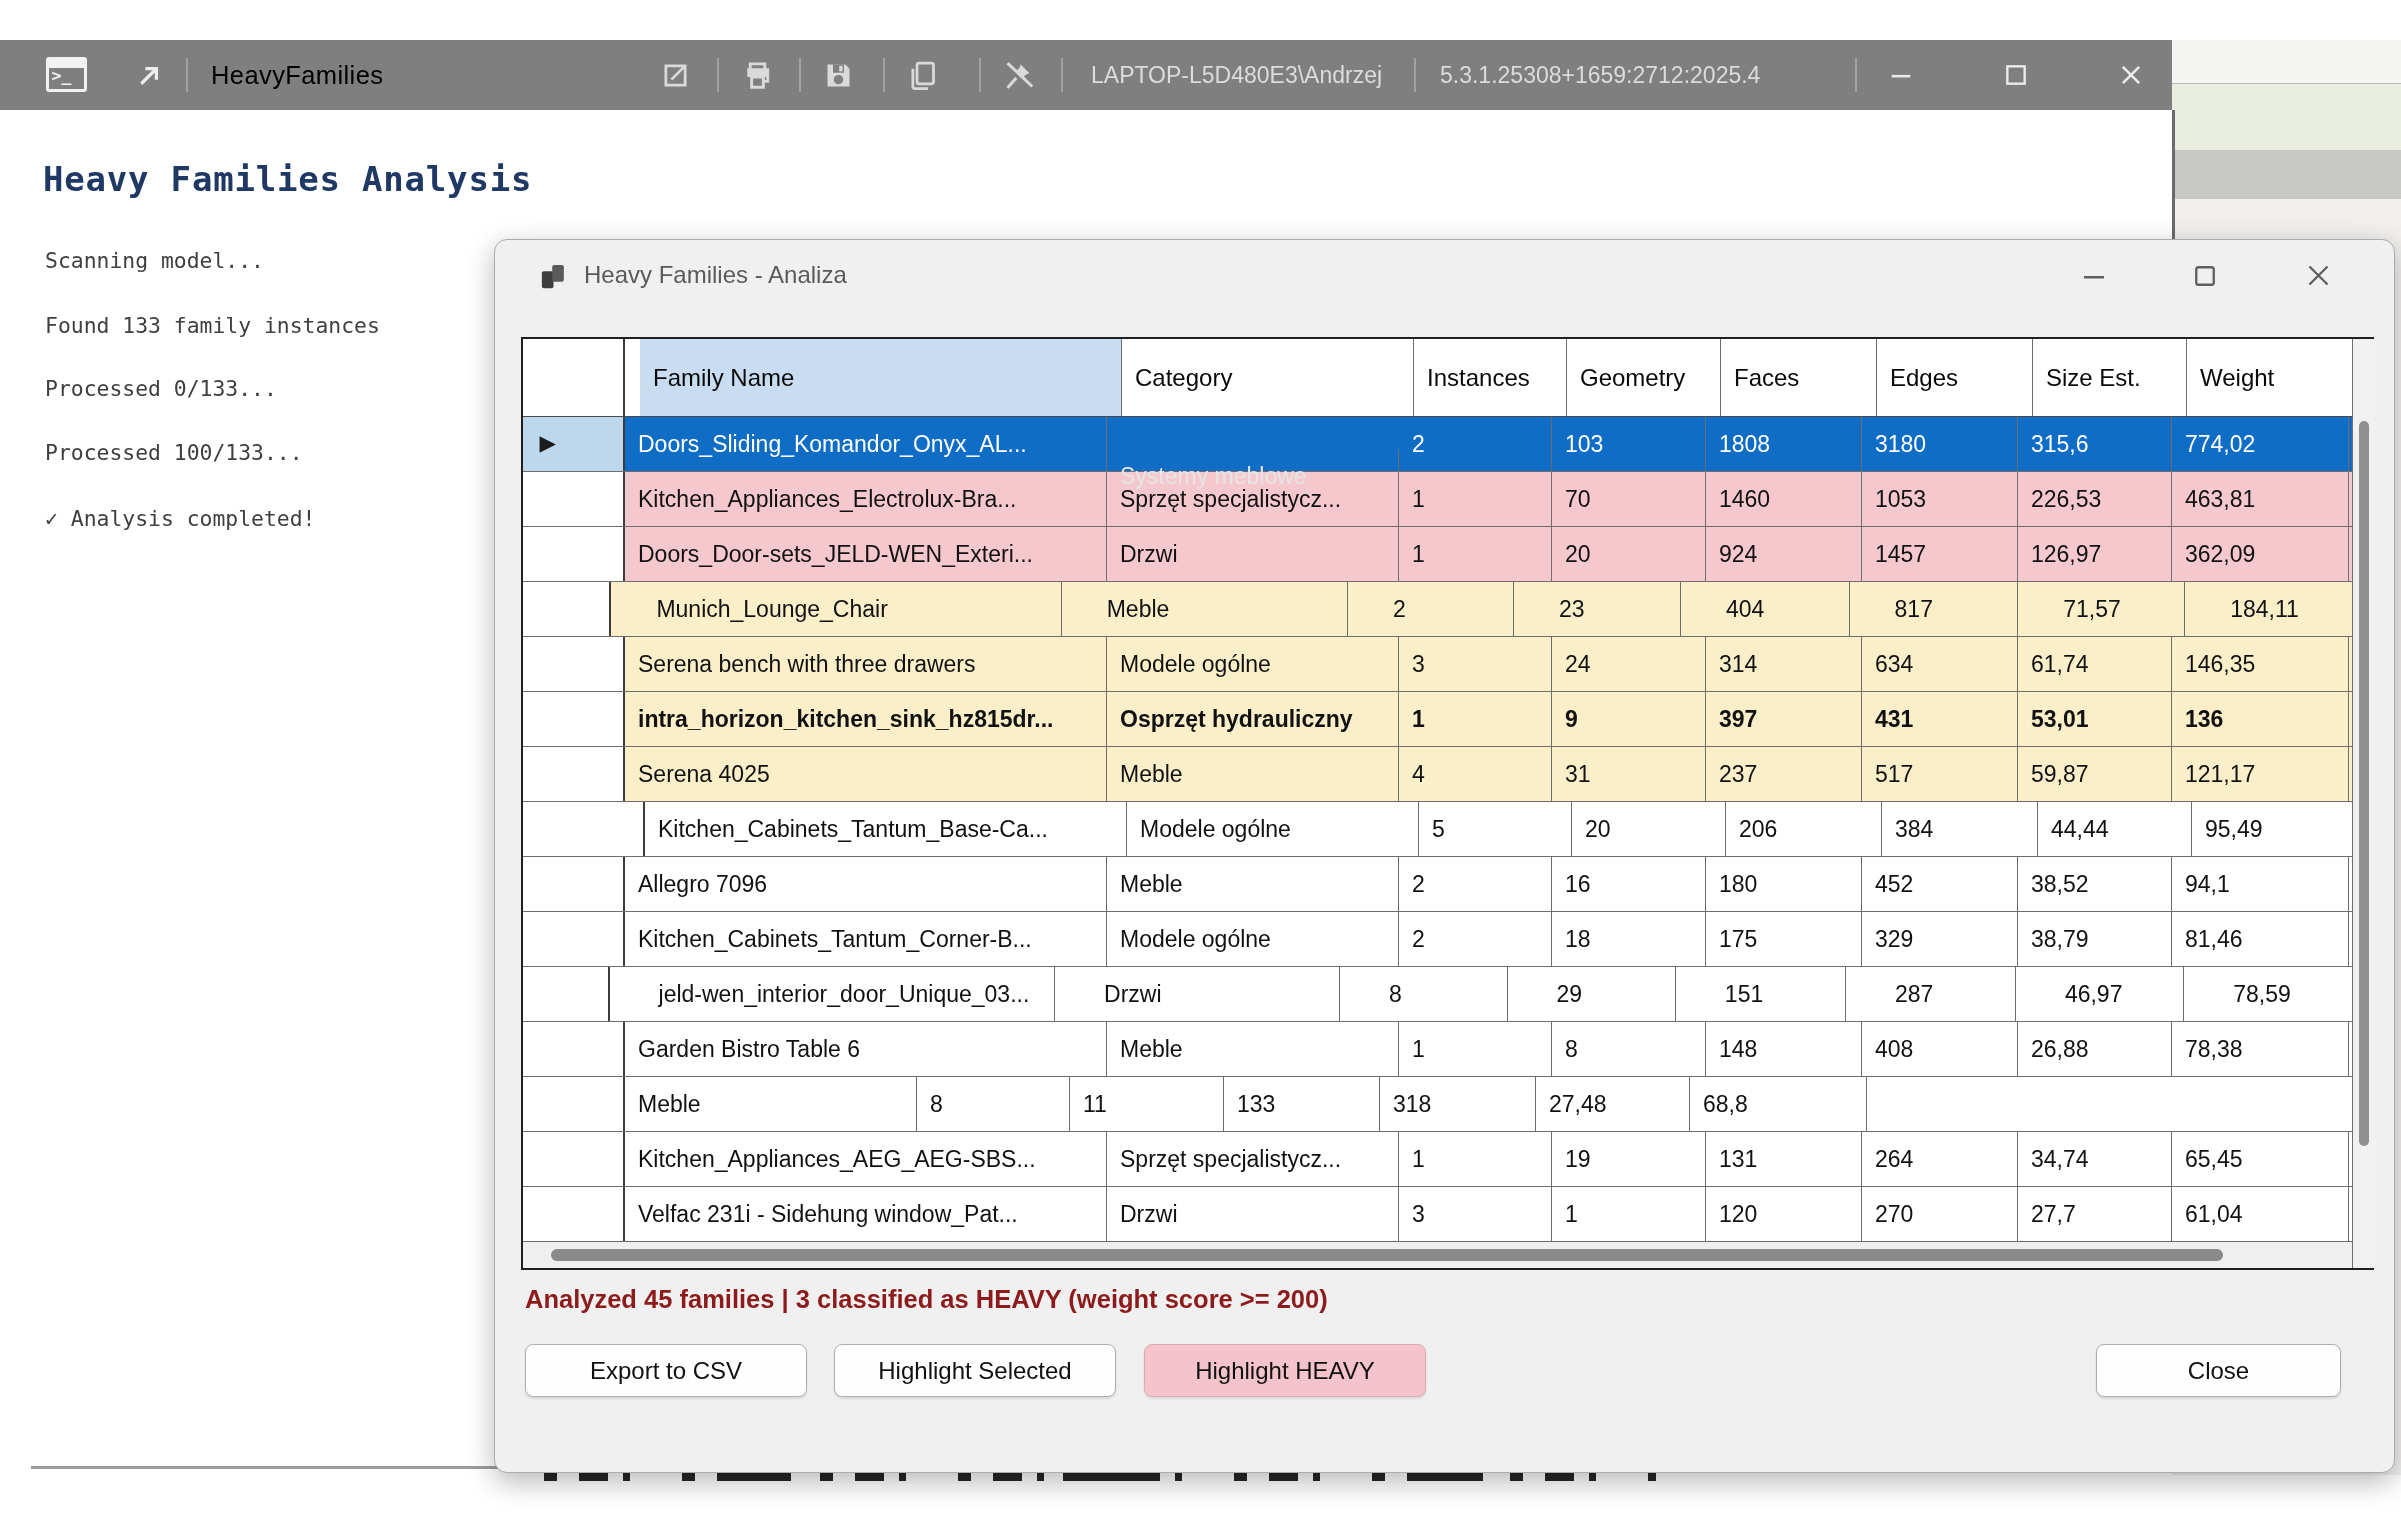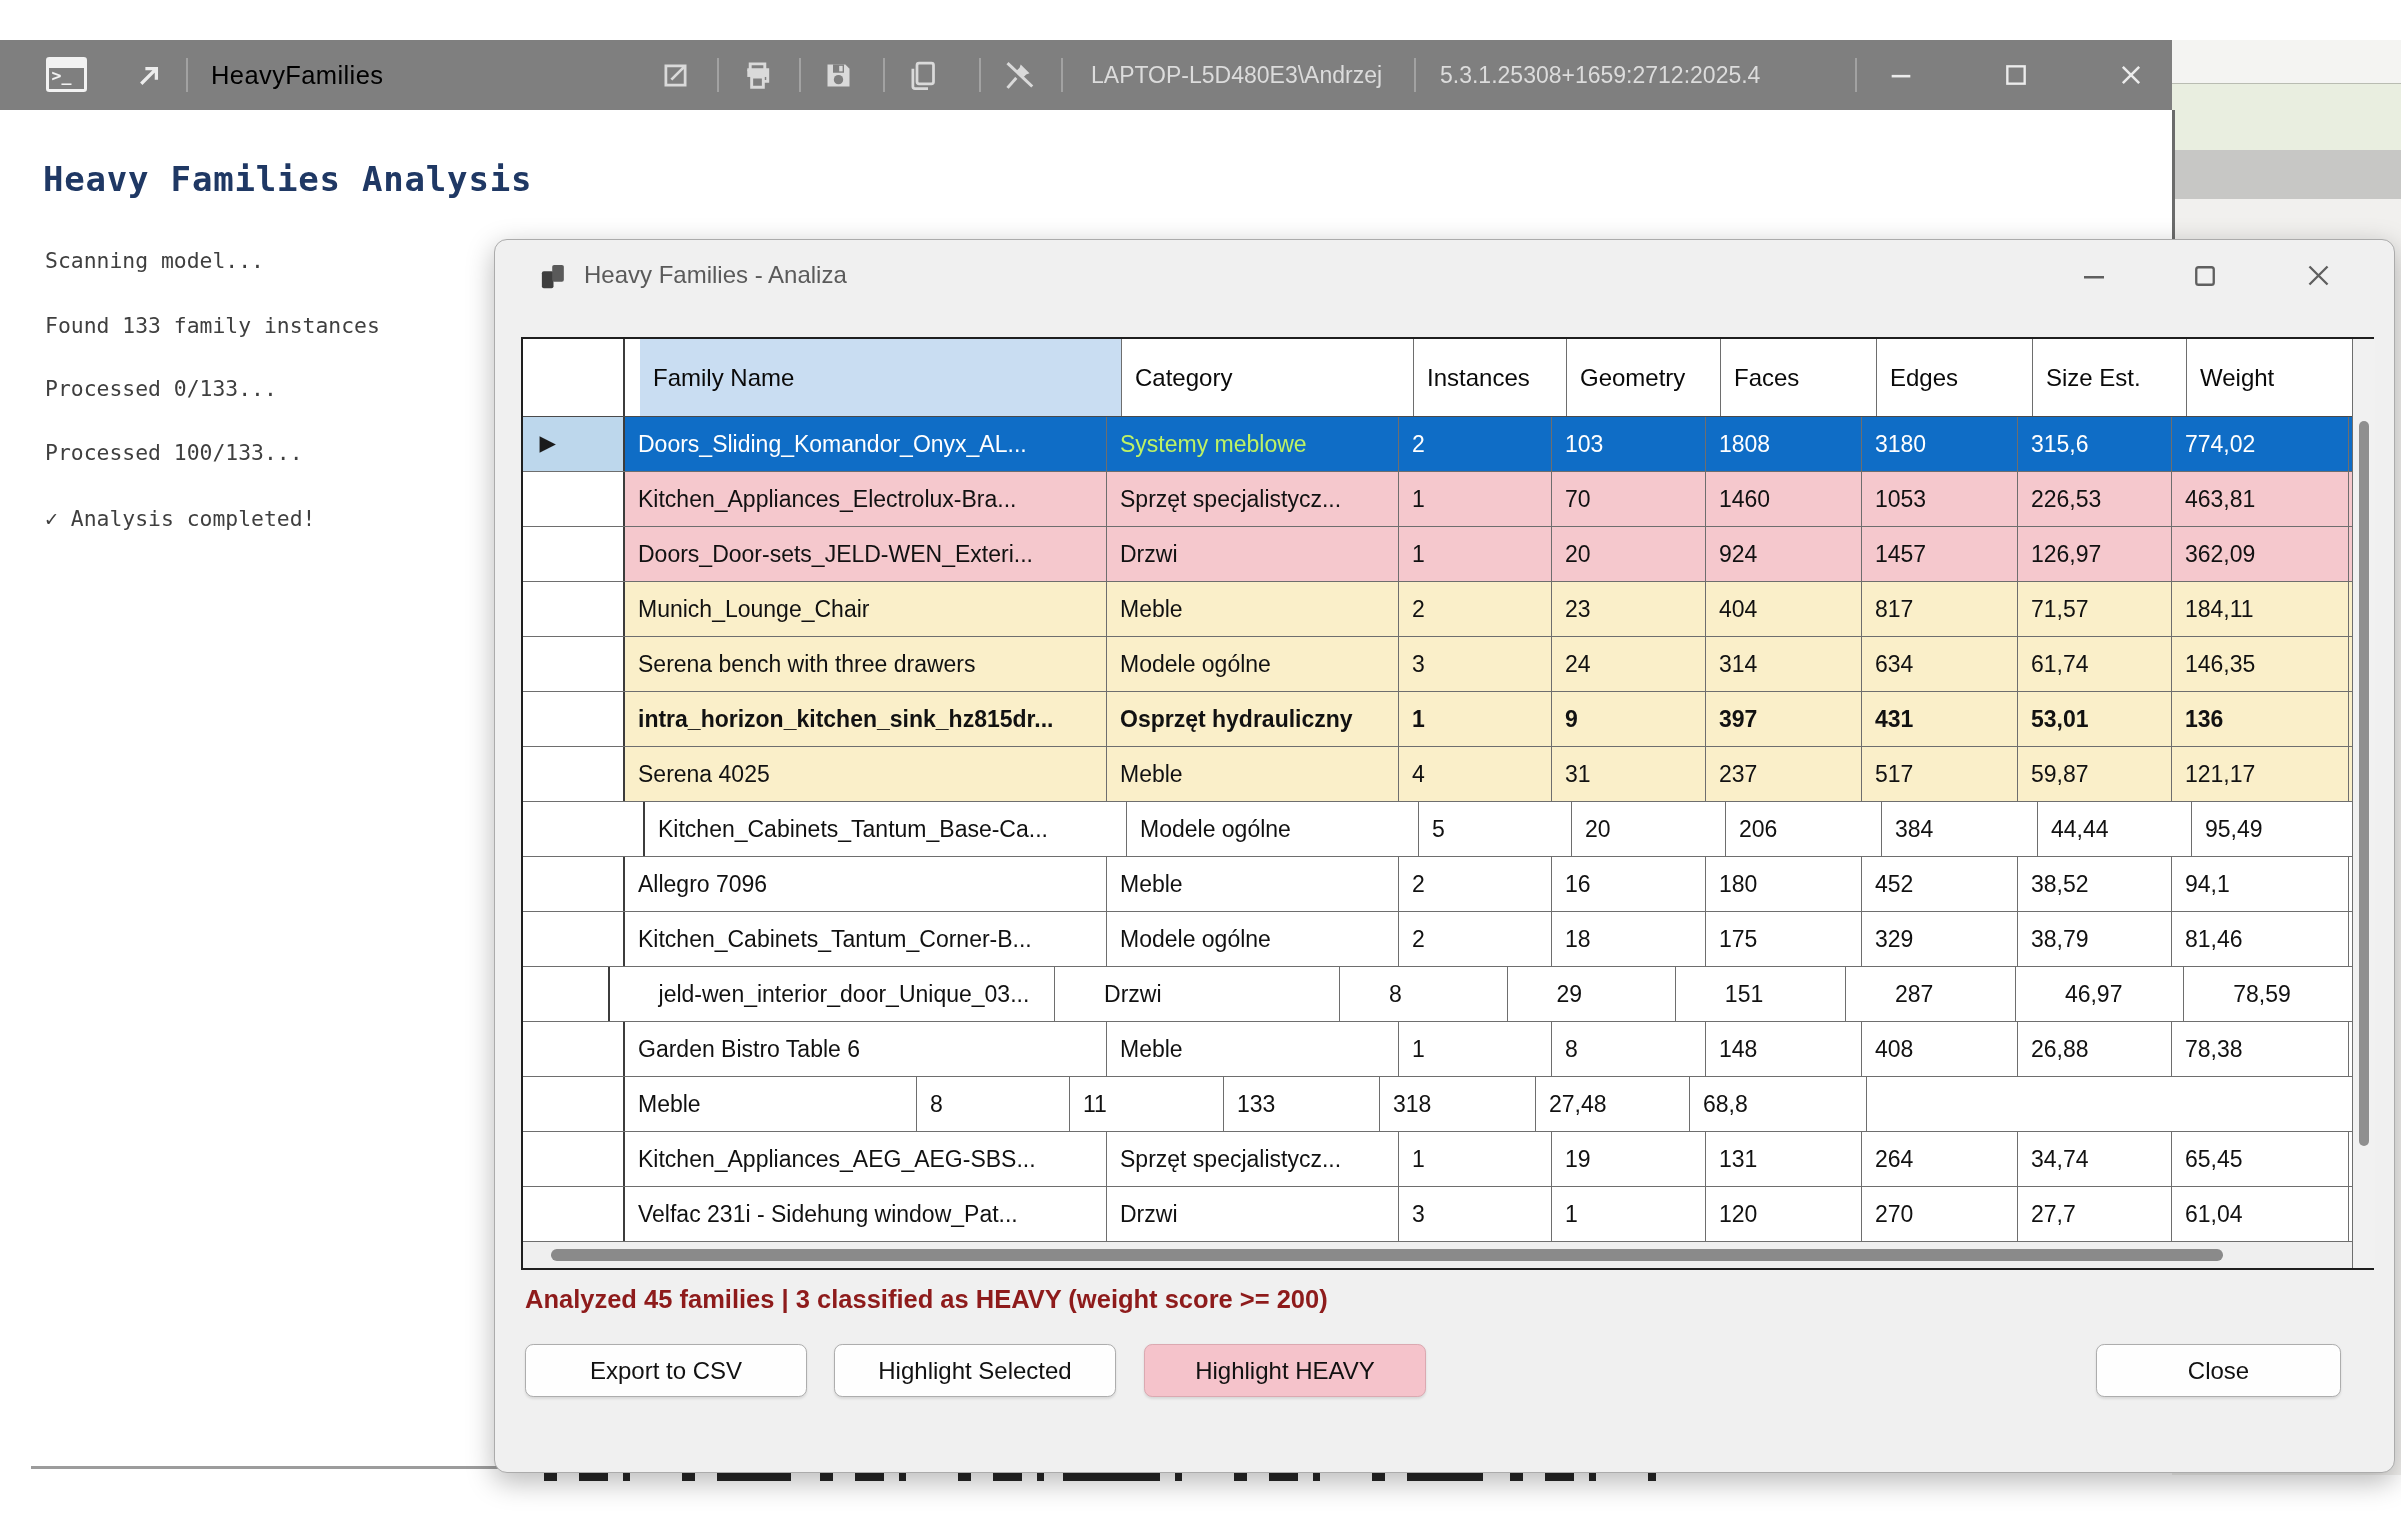--- a/index.html
+++ b/index.html
@@ -237,21 +237,21 @@
       <div class="cell hcell c6">Edges</div>
       <div class="cell hcell c7">Size Est.</div>
       <div class="cell hcell c8">Weight</div>
     </div>
     <div id="table-body">
         <div class="trow" style="background: rgb(15, 109, 198);">
           <div class="cell c0" style="background: rgb(189, 215, 236);">
             <span class="row-marker">▶</span>
           </div>
           <div class="cell c1" style="color: rgb(255, 255, 255);">Doors_Sliding_Komandor_Onyx_AL...</div>
-          <div class="cell c2" style="color: #bef264;">Systemy meblowe</div>
+          <div class="cell c2" style="color: #e5e5e5; margin-top: 32px;">Systemy meblowe</div>
           <div class="cell c3" style="color: rgb(255, 255, 255);">2</div>
           <div class="cell c4" style="color: rgb(255, 255, 255);">103</div>
           <div class="cell c5" style="color: rgb(255, 255, 255);">1808</div>
           <div class="cell c6" style="color: rgb(255, 255, 255);">3180</div>
           <div class="cell c7" style="color: rgb(255, 255, 255);">315,6</div>
           <div class="cell c8" style="color: rgb(255, 255, 255);">774,02</div>
         </div>
         <div class="trow" style="background: rgb(245, 200, 205);">
           <div class="cell c0" style="background: rgb(255, 255, 255);"></div>
           <div class="cell c1">Kitchen_Appliances_Electrolux-Bra...</div>
@@ -267,21 +267,21 @@
           <div class="cell c0" style="background: rgb(255, 255, 255);"></div>
           <div class="cell c1">Doors_Door-sets_JELD-WEN_Exteri...</div>
           <div class="cell c2">Drzwi</div>
           <div class="cell c3">1</div>
           <div class="cell c4">20</div>
           <div class="cell c5">924</div>
           <div class="cell c6">1457</div>
           <div class="cell c7">126,97</div>
           <div class="cell c8">362,09</div>
         </div>
-        <div class="trow" style="background: rgb(250, 239, 201);">
+        <div class="trow" style="background: rgb(250, 239, 201); gap: 32px;">
           <div class="cell c0" style="background: rgb(255, 255, 255);"></div>
           <div class="cell c1">Munich_Lounge_Chair</div>
           <div class="cell c2">Meble</div>
           <div class="cell c3">2</div>
           <div class="cell c4">23</div>
           <div class="cell c5">404</div>
           <div class="cell c6">817</div>
           <div class="cell c7">71,57</div>
           <div class="cell c8">184,11</div>
         </div>

